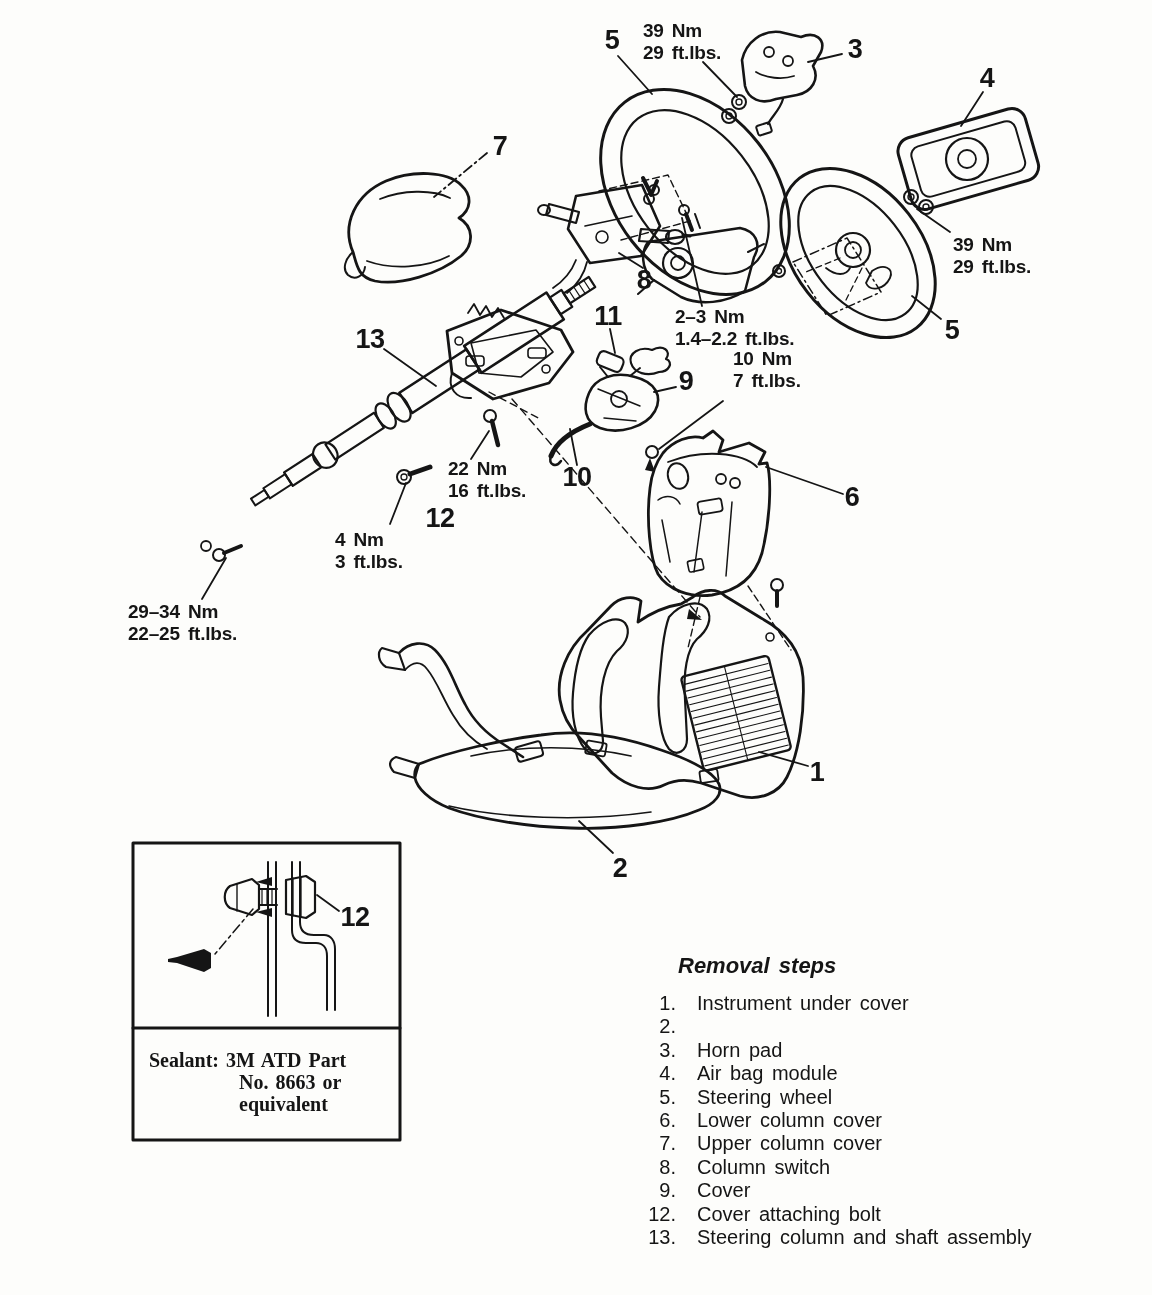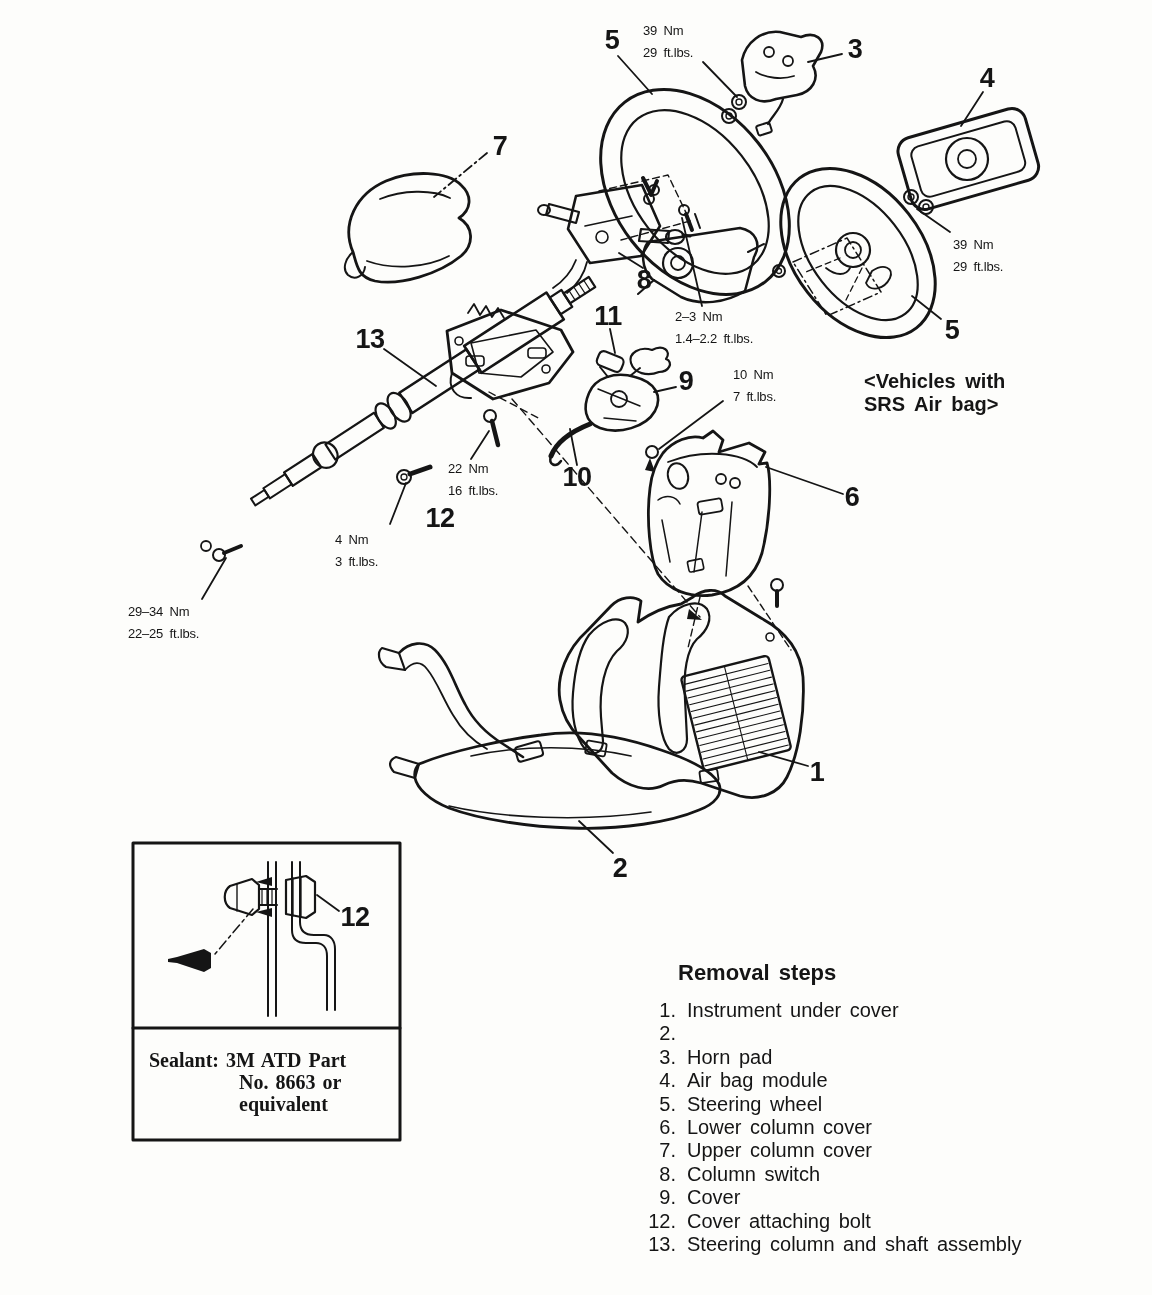--- a/index.html
+++ b/index.html
@@ -10,32 +10,32 @@
   svg.art{position:absolute;left:0;top:0;z-index:1;}
   .art path,.art rect,.art ellipse,.art circle,.art line,.art polyline{
     stroke:#151515;fill:none;stroke-linecap:round;stroke-linejoin:round;
   }
   .art .fill{fill:#151515;stroke:none;}
   .callout{
     position:absolute;z-index:2;transform:translate(-50%,-50%);
     font-weight:700;font-size:27px;letter-spacing:-0.5px;white-space:nowrap;
   }
   .torque{
-    position:absolute;z-index:2;font-weight:400;font-size:13px;line-height:21.5px;
+    position:absolute;z-index:2;font-weight:700;font-size:19px;line-height:21.5px;
     white-space:nowrap;word-spacing:3px;letter-spacing:-0.2px;
   }
   .note{
     position:absolute;z-index:2;font-weight:700;font-size:20px;line-height:23px;
     white-space:nowrap;word-spacing:4px;
   }
   .steps{position:absolute;z-index:2;left:636px;top:944px;width:500px;}
-  .steps-title{font-weight:700;font-size:22px;margin:16px 0 13px 42px;word-spacing:3px;}
+  .steps-title{font-weight:700;font-size:22px;margin:9px 0 13px 42px;word-spacing:3px;font-style:italic;}
   .step-row{display:flex;font-size:20px;line-height:23.4px;word-spacing:3px;}
   .step-num{width:40px;text-align:right;flex:none;}
-  .step-txt{margin-left:11px;}
+  .step-txt{margin-left:21px;}
   .sealant{
     position:absolute;z-index:2;left:149px;top:1049px;
     font-weight:700;font-size:20px;line-height:22px;white-space:nowrap;word-spacing:2px;font-family:Liberation Serif, serif;
   }
   .sealant .ind{padding-left:90px;}
 </style>
 </head>
 <body>
 
 <div class="page">
@@ -284,41 +284,37 @@
     <div>29 ft.lbs.</div>
   </div>
   <div class="torque" style="left:953px;top:234px">
     <div>39 Nm</div>
     <div>29 ft.lbs.</div>
   </div>
   <div class="torque" style="left:675px;top:306px">
     <div>2–3 Nm</div>
     <div>1.4–2.2 ft.lbs.</div>
   </div>
-  <div class="torque" style="left:733px;top:364px">
+  <div class="torque" style="left:733px;top:348px">
     <div>10 Nm</div>
     <div>7 ft.lbs.</div>
   </div>
   <div class="torque" style="left:448px;top:458px">
     <div>22 Nm</div>
     <div>16 ft.lbs.</div>
   </div>
   <div class="torque" style="left:335px;top:529px">
     <div>4 Nm</div>
     <div>3 ft.lbs.</div>
   </div>
   <div class="torque" style="left:128px;top:601px">
     <div>29–34 Nm</div>
     <div>22–25 ft.lbs.</div>
   </div>
 
-  <div class="note" style="left:864px;top:370px">
-    <div>&lt;Vehicles with</div>
-    <div>SRS Air bag&gt;</div>
-  </div>
 
   <div class="sealant">
     <div>Sealant: 3M ATD Part</div>
     <div class="ind">No. 8663 or</div>
     <div class="ind">equivalent</div>
   </div>
 
   <div class="steps">
     <div class="steps-title">Removal steps</div>
     <div class="step-row">

